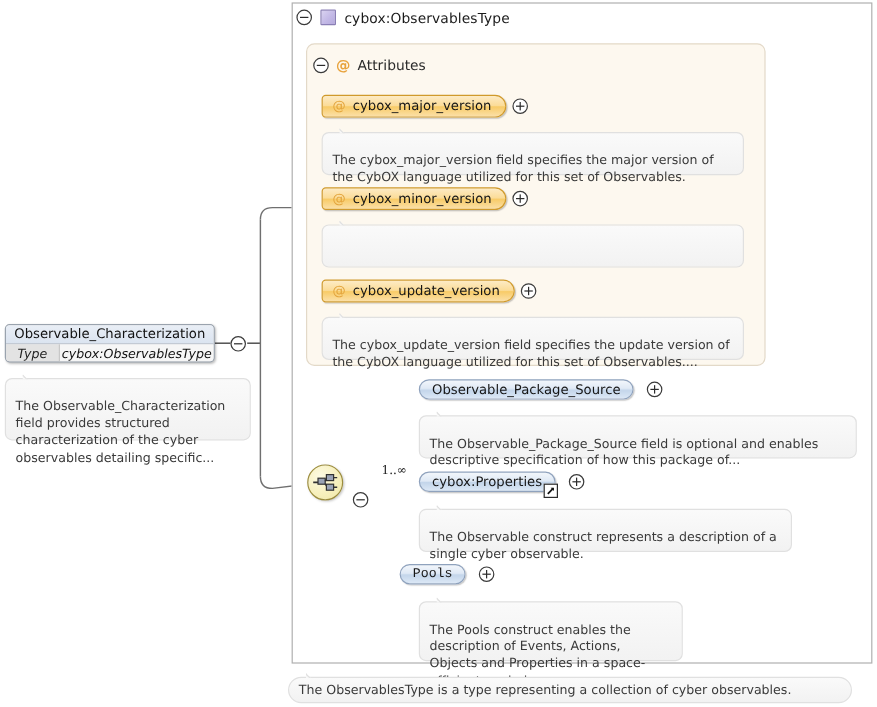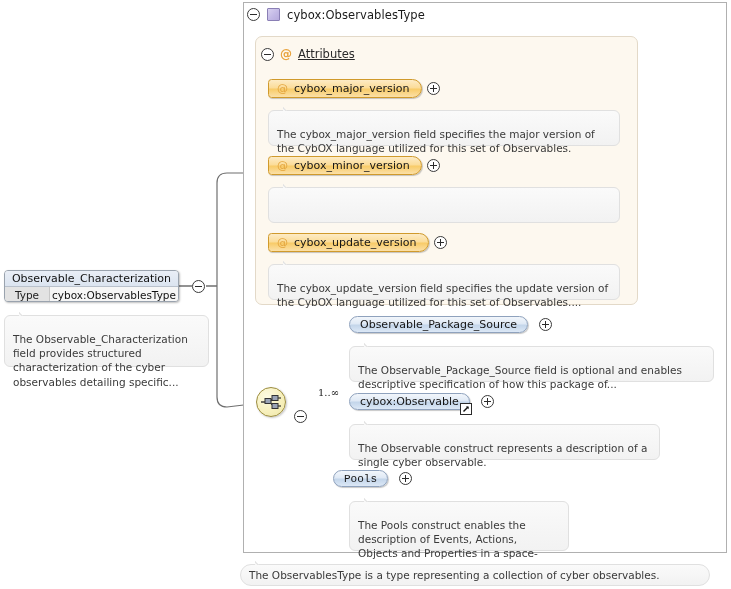--- a/index.html
+++ b/index.html
@@ -44,21 +44,21 @@
     box-sizing:border-box;
     border:1px solid #e3d9c8;border-radius:7px;
     background:#fdf8ef;
   }
   #attributes-header{
     left:261px;top:46px;height:16px;display:flex;align-items:center;gap:6px;
   }
   .at-glyph{
     font-size:12px;color:#e8a33d;font-weight:600;line-height:1;
   }
-  #attributes-label{font-size:11.5px;color:#2a2a2a;text-decoration:underline;}
+  #attributes-label{font-size:11.5px;color:#2a2a2a;}
 
   
   .attr-row{display:flex;align-items:center;gap:5px;}
   .pill-attr{
     display:inline-flex;align-items:center;gap:6px;
     height:19px;padding:0 11px 0 8px;
     box-sizing:border-box;
     border:1px solid #d09a2c;
     border-radius:4px 11px 11px 4px;
     background:linear-gradient(to bottom,#fde9bf 0%,#fbd98f 48%,#f7c85e 52%,#f9d display 100%);
@@ -112,21 +112,21 @@
     border:1px solid #9aa3ae;border-radius:4px;
     background:#f3f3f3;
     box-shadow:1px 1px 2px rgba(0,0,0,.25);
     overflow:hidden;
   }
   #left-node-title{
     height:15px;line-height:15px;text-align:center;font-size:11px;color:#111;
     background:linear-gradient(to bottom,#e9eef6 0%,#dbe4f0 100%);
     border-bottom:1px solid #b9c1cc;
   }
-  #left-node-row{display:flex;height:16px;align-items:stretch;}
+  #left-node-row{display:flex;height:16px;align-items:stretch;font-style:italic;}
   #left-node-typelabel{
     width:44px;line-height:16px;text-align:center;font-size:10.5px;color:#222;
     background:#e3e3e3;border-right:1px solid #c8c8c8;
   }
   #left-node-typevalue{
     flex:1;line-height:16px;text-align:center;font-size:10.5px;color:#111;background:#f6f6f6;
   }
 
   
   #wires{left:0;top:0;width:731px;height:589px;pointer-events:none;}
@@ -255,21 +255,21 @@
   <span class="circ plus" style="margin-left:6px;"></span>
 </div>
 <div class="abs doc" style="left:349px;top:346px;width:365px;height:36px;">
   <div class="tail"></div>
   <span>The Observable_Package_Source field is optional and enables descriptive specification of how this package of...</span>
 </div>
 
 <div class="abs card" style="left:318px;top:387px;">1..∞</div>
 <div class="abs attr-row" style="left:349px;top:393px;">
   <span class="pill-elem ref" style="position:relative;">
-    <span>cybox:Observable</span>
+    <span>cybox:Properties</span>
     <span class="link-icon">
       <svg width="10" height="10" viewBox="0 0 10 10">
         <path d="M2.5 7.5 L7 3" stroke="#111" stroke-width="1.4" fill="none"></path>
         <path d="M7.6 2.4 L7.6 5.2 L4.8 2.4 Z" fill="#111"></path>
       </svg>
     </span>
   </span>
   <span class="circ plus" style="margin-left:6px;"></span>
 </div>
 <div class="abs doc" style="left:349px;top:424px;width:311px;height:36px;">

